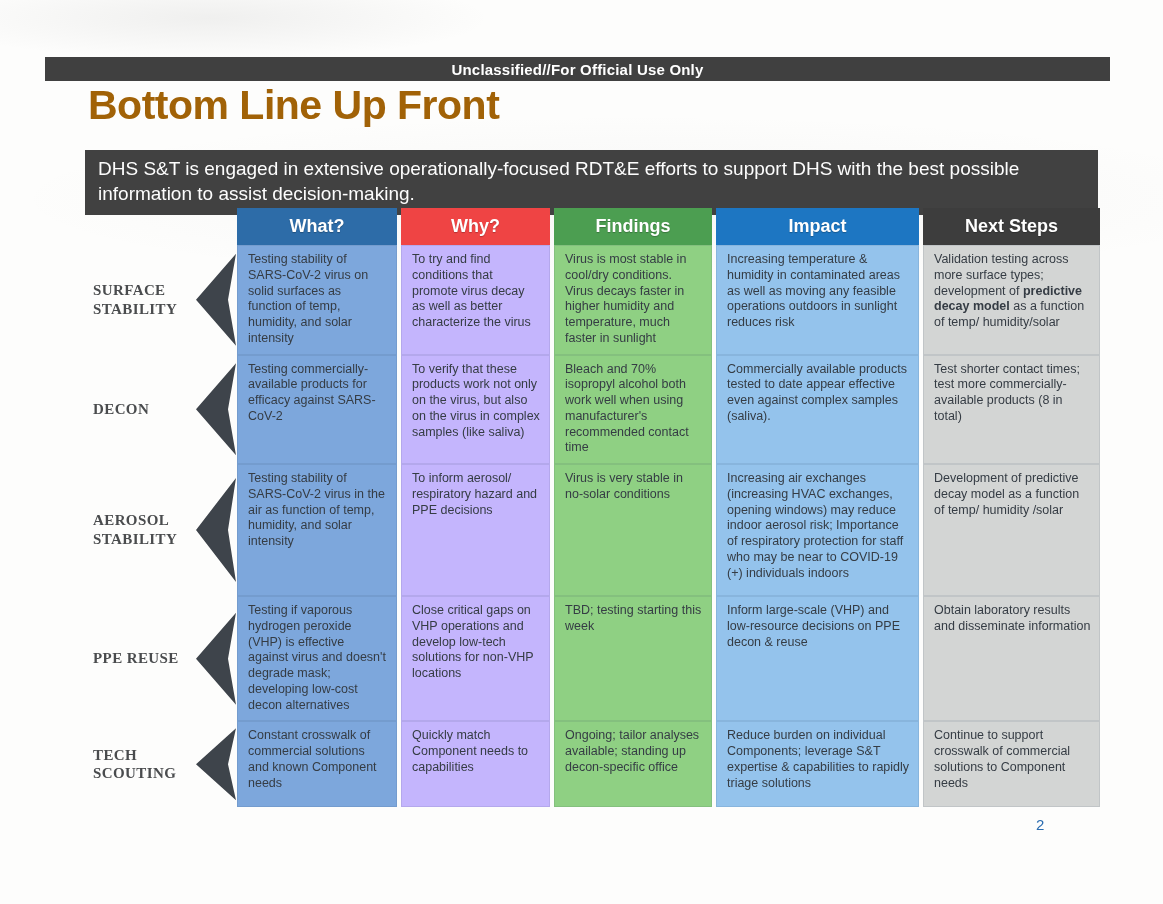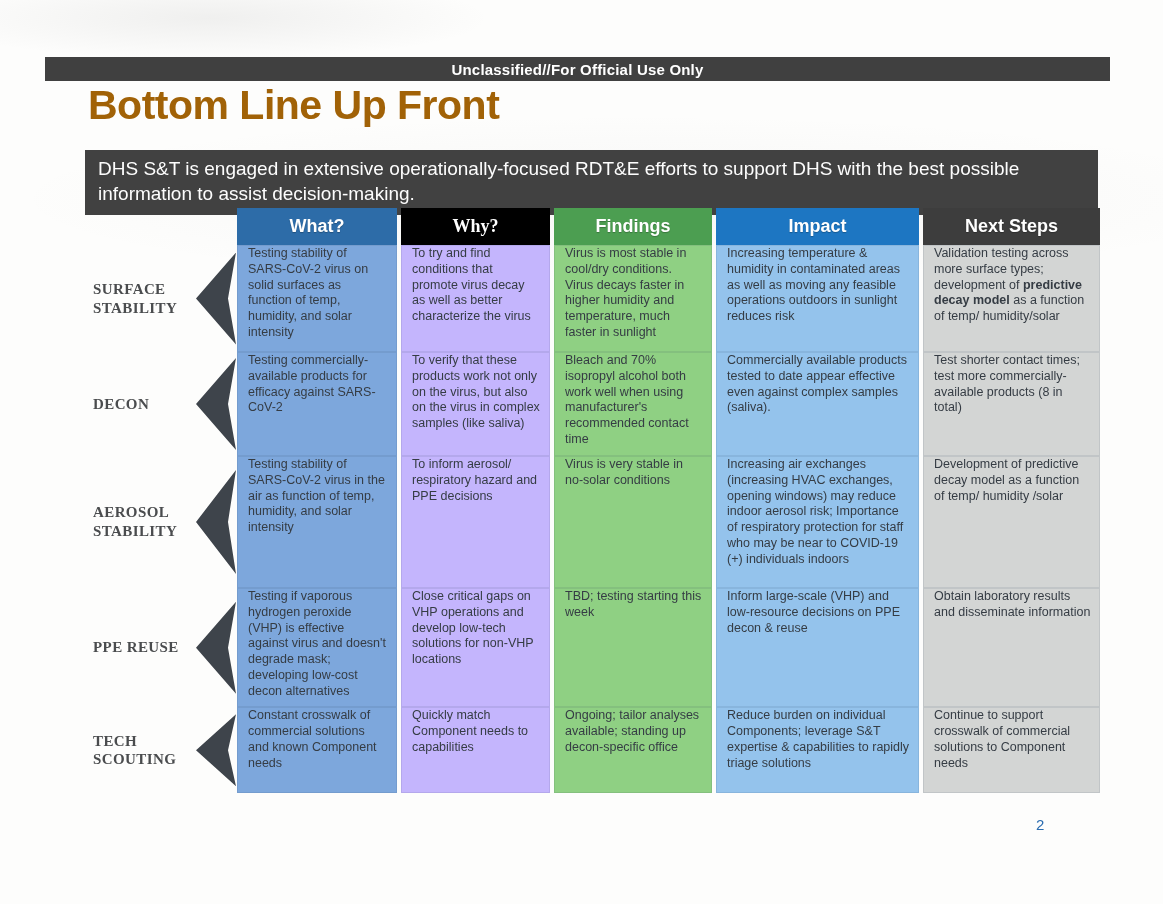--- a/index.html
+++ b/index.html
@@ -41,21 +41,21 @@
     grid-template-columns: 148px 160px 149px 158px 203px 177px;
     column-gap: 4px;
   }
   .header-row { height: 37px; }
   .hcell {
     display: flex; align-items: center; justify-content: center;
     color: #ffffff; font-size: 18px; font-weight: 700;
     text-shadow: 0 1px 1px rgba(0,0,0,0.25);
   }
   .hcell.what     { background: #2d6ca8; }
-  .hcell.why      { background: #000000; font-family: Liberation Serif, serif; }
+  .hcell.why      { background: #ef4444; }
   .hcell.findings { background: #4c9e51; }
   .hcell.impact   { background: #1d76c2; }
   .hcell.next     { background: #3d3d3d; }
 
   .label-cell {
     position: relative;
     display: flex; align-items: center;
   }
   .rowlabel {
     color: #4a4c4e; font-size: 15px; font-weight: 700;
@@ -65,21 +65,21 @@
   .arrow {
     position: absolute; right: -3px; top: 50%; transform: translateY(-50%);
     width: 40px; height: 92px; background: #3e444b;
     clip-path: polygon(0 50%, 100% 0, 80% 50%, 100% 100%);
   }
   .trow.r5 .arrow { height: 72px; }
   .trow.r3 .arrow { height: 104px; }
 
   .cell {
     font-size: 12.5px; line-height: 1.26; color: #353c44;
-    padding: 0 8px 7px 10px;
+    padding: 6px 8px 7px 10px;
     border: 1px solid rgba(40,60,90,0.10);
   }
   .cell.what     { background: #7da7dc; }
   .cell.why      { background: #c4b5fd; }
   .cell.findings { background: #8fd083; }
   .cell.impact   { background: #94c3ec; }
   .cell.next     { background: #d3d5d4; }
   .cell b { font-weight: 700; }
 
   .trow.r1 { min-height: 107px; }

